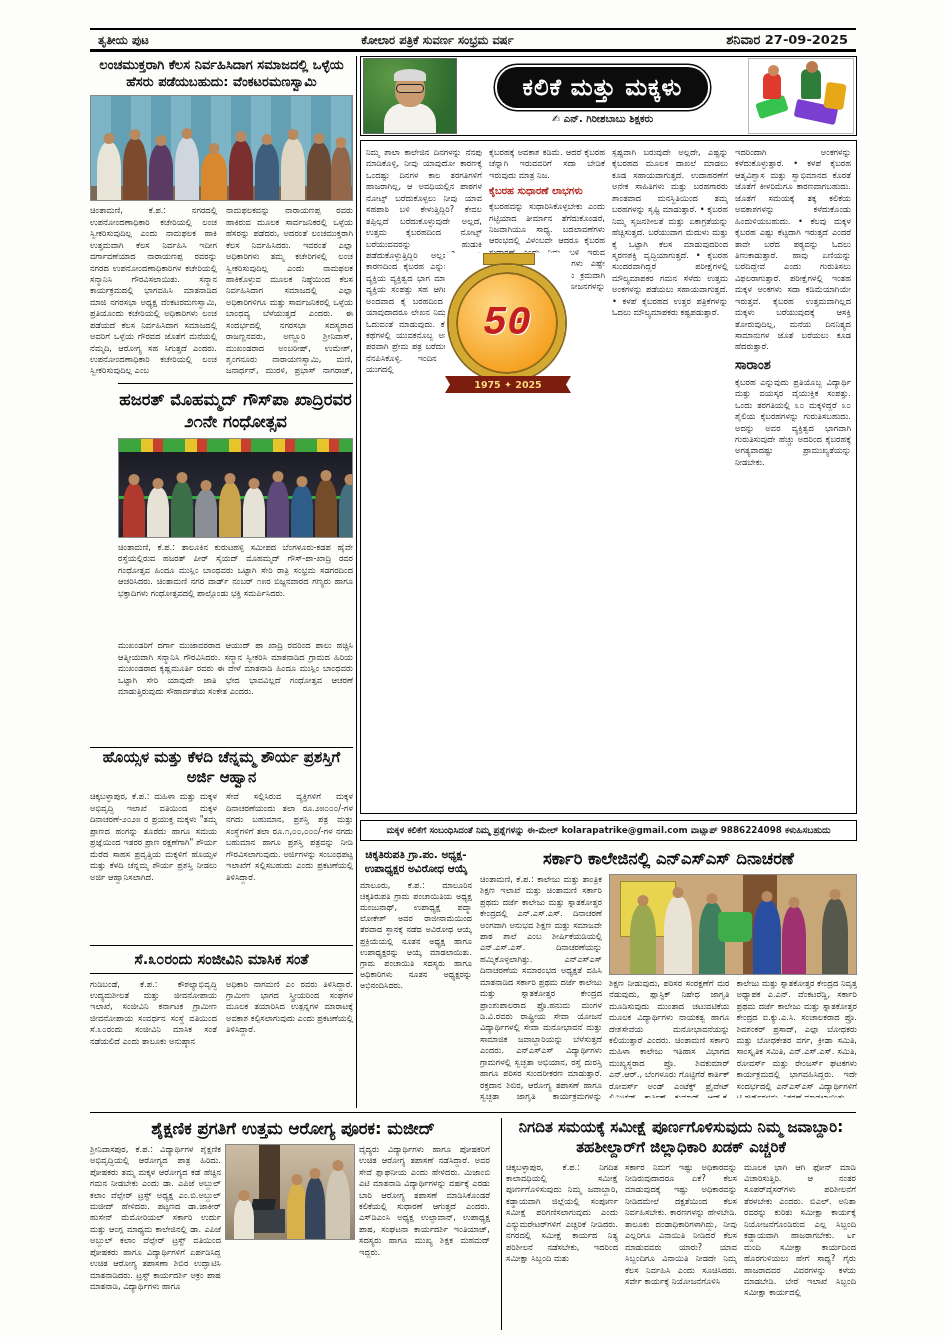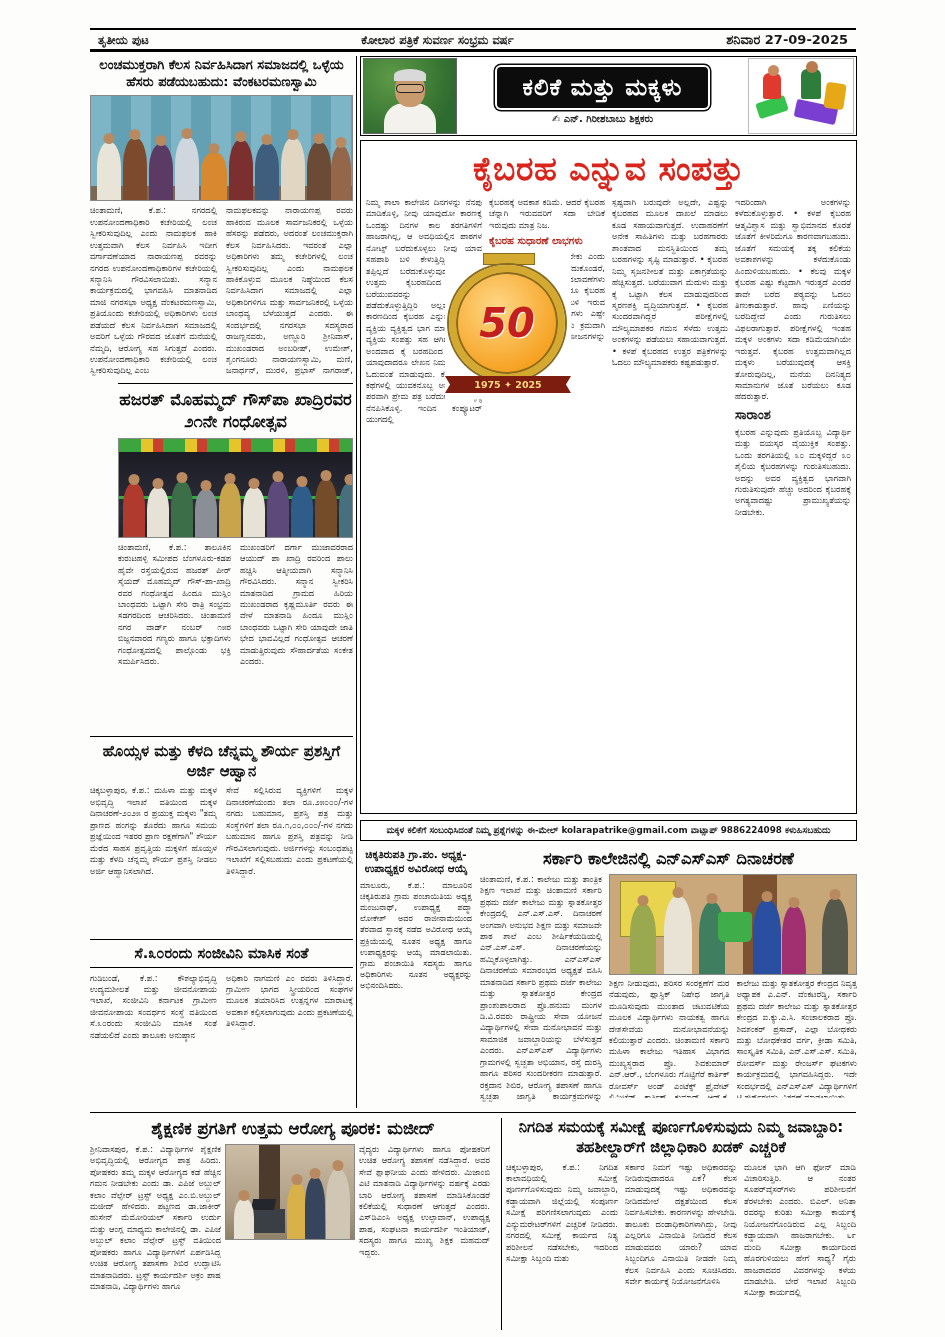--- a/index.html
+++ b/index.html
@@ -29,40 +29,40 @@
                background:radial-gradient(circle at 30% 25%,#5d9a47,#2e6b2e 75%);border:1px solid #666;}
   .authorphoto .bust{position:absolute;left:50%;bottom:0;transform:translateX(-50%);width:52px;height:30px;
                      background:#f3f2ec;border-radius:20px 20px 0 0;}
   .authorphoto .face{position:absolute;left:50%;bottom:26px;transform:translateX(-50%);width:30px;height:34px;
                      background:#c89a6d;border-radius:45%;}
   .authorphoto .hair{position:absolute;left:50%;bottom:52px;transform:translateX(-50%);width:32px;height:12px;
                      background:#d9d9d9;border-radius:50% 50% 0 0;}
   .authorphoto .glasses{position:absolute;left:50%;bottom:40px;transform:translateX(-50%);width:26px;height:7px;
                         border:1.6px solid #222;border-radius:4px;background:rgba(255,255,255,.15);}
   .banner-wrap{flex:1;text-align:center;}
-  .banner{display:inline-block;background:#0c0c0c;color:#fff;border-radius:4px;
+  .banner{display:inline-block;background:#0c0c0c;color:#fff;border-radius:20px;
           padding:7px 26px;font-size:23px;font-weight:bold;letter-spacing:1px;
           box-shadow:0 0 0 2px #fff,0 0 0 3.5px #0c0c0c;}
   .byline{font-size:10px;margin-top:5px;font-weight:bold;color:#222;}
   .kidsclip{width:104px;height:74px;margin:2px;flex:none;position:relative;background:#fff;border:1px solid #bbb;overflow:hidden;}
   .kidsclip i{position:absolute;display:block;}
   
   .mainbox{position:absolute;left:360px;top:140px;width:497px;height:674px;border:1.5px solid #000;
            box-sizing:border-box;background:#fff;padding:6px 5px;}
   .mainhl{font-size:33px;font-weight:bold;text-align:center;color:#da251c;letter-spacing:.5px;margin:2px 0 8px;}
   .maincols{display:flex;gap:7px;height:600px;}
   .maincols>div{flex:1;overflow:hidden;}
   .subhead-red{color:#b5281e;font-weight:bold;text-align:left;font-size:10px;margin:3px 0;}
   .subhead-blk{font-weight:bold;font-size:13px;margin:3px 0;}
   
   .logo50{position:absolute;left:84px;top:112px;width:126px;height:146px;background:#fff;}
   .logo50 .ring{position:absolute;left:4px;top:12px;width:102px;height:102px;border-radius:50%;
                 border:7px solid #d3a92f;box-shadow:0 0 0 2px #8a6b1f inset,0 0 0 2px #8a6b1f;
                 background:radial-gradient(circle at 40% 35%,#ffd887,#f59f1c 75%);
-                display:flex;align-items:center;justify-content:center;}
+                display:flex;align-items:center;justify-content:center;font-family:Liberation Mono, monospace;}
   .logo50 .num{font-size:40px;font-weight:bold;color:#c41f1f;font-style:italic;text-shadow:1px 1px 0 #fff;}
   .logo50 .ribbon{position:absolute;left:0;bottom:6px;width:126px;height:17px;background:#7c1d10;
                   color:#ffd97c;font-size:9.5px;font-weight:bold;text-align:center;line-height:17px;
                   clip-path:polygon(0 0,100% 0,96% 50%,100% 100%,0 100%,4% 50%);}
   .logo50 .topknot{position:absolute;left:38px;top:0;width:50px;height:10px;background:#d3a92f;border:1px solid #8a6b1f;}
   
   .contact{position:absolute;left:360px;top:820px;width:497px;height:21px;border:1.5px solid #000;
            box-sizing:border-box;display:flex;align-items:center;justify-content:center;
            font-size:8.8px;font-weight:bold;background:#fff;}
   
@@ -163,27 +163,27 @@
         <span class="pp" style="left:28px;width:22px;height:50px;background:#e7e2d6;"></span>
         <span class="pp" style="left:52px;width:22px;height:56px;background:#3c6e47;"></span>
         <span class="pp" style="left:76px;width:22px;height:48px;background:#8a8f96;"></span>
         <span class="pp" style="left:100px;width:22px;height:55px;background:#caa44a;"></span>
         <span class="pp" style="left:124px;width:22px;height:50px;background:#e7e2d6;"></span>
         <span class="pp" style="left:148px;width:22px;height:57px;background:#5d4a7a;"></span>
         <span class="pp" style="left:172px;width:22px;height:52px;background:#2f5d8a;"></span>
         <span class="pp" style="left:196px;width:22px;height:58px;background:#754c29;"></span>
         <span class="pp" style="left:220px;width:22px;height:54px;background:#46707e;"></span>
       </div>
-      <div class="twocol bodytxt" style="height:188px;">
+      <div class="twocol bodytxt" style="height:188px;flex-direction:column;">
         <div>ಚಿಂತಾಮಣಿ, ಕೆ.ಪ.: ತಾಲೂಕಿನ ಕುರುಟಹಳ್ಳಿ ಸಮೀಪದ ಬೆಂಗಳೂರು-ಕಡಪ ಹೈವೇ ರಸ್ತೆಯಲ್ಲಿರುವ ಹಜರತ್ ಪೀರ್ ಸೈಯದ್ ಮೊಹಮ್ಮದ್ ಗೌಸ್-ಪಾ-ಖಾದ್ರಿ ರವರ ಗಂಧೋತ್ಸವ ಹಿಂದೂ ಮುಸ್ಲಿಂ ಬಾಂಧವರು ಒಟ್ಟಾಗಿ ಸೇರಿ ರಾತ್ರಿ ಸಂಭ್ರಮ ಸಡಗರದಿಂದ ಆಚರಿಸಿದರು. ಚಿಂತಾಮಣಿ ನಗರ ವಾರ್ಡ್ ನಂಬರ್ ೧೫ರ ಬಿಜ್ಜನವಾರದ ಗಣ್ಯರು ಹಾಗೂ ಭಕ್ತಾದಿಗಳು ಗಂಧೋತ್ಸವದಲ್ಲಿ ಪಾಲ್ಗೊಂಡು ಭಕ್ತಿ ಸಮರ್ಪಿಸಿದರು.</div>
         <div>ಮುಖಂಡರಿಗೆ ದರ್ಗಾ ಮುಜಾವರರಾದ ಆಯುದ್ ಪಾ ಖಾದ್ರಿ ರವರಿಂದ ಪಾಲು ಹಚ್ಚಿಸಿ ಆತ್ಮೀಯವಾಗಿ ಸನ್ಮಾನಿಸಿ ಗೌರವಿಸಿದರು. ಸನ್ಮಾನ ಸ್ವೀಕರಿಸಿ ಮಾತನಾಡಿದ ಗ್ರಾಮದ ಹಿರಿಯ ಮುಖಂಡರಾದ ಕೃಷ್ಣಮೂರ್ತಿ ರವರು ಈ ವೇಳೆ ಮಾತನಾಡಿ ಹಿಂದೂ ಮುಸ್ಲಿಂ ಬಾಂಧವರು ಒಟ್ಟಾಗಿ ಸೇರಿ ಯಾವುದೇ ಜಾತಿ ಭೇದ ಭಾವವಿಲ್ಲದೆ ಗಂಧೋತ್ಸವ ಆಚರಣೆ ಮಾಡುತ್ತಿರುವುದು ಸೌಹಾರ್ದತೆಯ ಸಂಕೇತ ಎಂದರು.</div>
       </div>
     </div>
 
-    <div class="rule" style="margin-top:6px;padding-top:5px;">
+    <div class="rule" style="margin-top:17px;">
       <div class="hl a3hl">ಹೊಯ್ಸಳ ಮತ್ತು ಕೆಳದಿ ಚೆನ್ನಮ್ಮ ಶೌರ್ಯ ಪ್ರಶಸ್ತಿಗೆ ಅರ್ಜಿ ಆಹ್ವಾನ</div>
       <div class="twocol bodytxt" style="height:148px;margin-top:4px;">
         <div>ಚಿಕ್ಕಬಳ್ಳಾಪುರ, ಕೆ.ಪ.: ಮಹಿಳಾ ಮತ್ತು ಮಕ್ಕಳ ಅಭಿವೃದ್ಧಿ ಇಲಾಖೆ ವತಿಯಿಂದ ಮಕ್ಕಳ ದಿನಾಚರಣೆ-೨೦೨೫ ರ ಪ್ರಯುಕ್ತ ಮಕ್ಕಳು "ತಮ್ಮ ಪ್ರಾಣದ ಹಂಗನ್ನು ತೊರೆದು ಹಾಗೂ ಸಮಯ ಪ್ರಜ್ಞೆಯಿಂದ ಇತರರ ಪ್ರಾಣ ರಕ್ಷಣೆಗಾಗಿ" ಶೌರ್ಯ ಮೆರೆದ ಸಾಹಸ ಪ್ರವೃತ್ತಿಯ ಮಕ್ಕಳಿಗೆ ಹೊಯ್ಸಳ ಮತ್ತು ಕೆಳದಿ ಚೆನ್ನಮ್ಮ ಶೌರ್ಯ ಪ್ರಶಸ್ತಿ ನೀಡಲು ಅರ್ಜಿ ಆಹ್ವಾನಿಸಲಾಗಿದೆ.</div>
         <div>ಸೇವೆ ಸಲ್ಲಿಸಿರುವ ವ್ಯಕ್ತಿಗಳಿಗೆ ಮಕ್ಕಳ ದಿನಾಚರಣೆಯಂದು ತಲಾ ರೂ.೨೫೦೦೦/-ಗಳ ನಗದು ಬಹುಮಾನ, ಪ್ರಶಸ್ತಿ ಪತ್ರ ಮತ್ತು ಸಂಸ್ಥೆಗಳಿಗೆ ತಲಾ ರೂ.೧,೦೦,೦೦೦/-ಗಳ ನಗದು ಬಹುಮಾನ ಹಾಗೂ ಪ್ರಶಸ್ತಿ ಪತ್ರವನ್ನು ನೀಡಿ ಗೌರವಿಸಲಾಗುವುದು. ಅರ್ಜಿಗಳನ್ನು ಸಂಬಂಧಪಟ್ಟ ಇಲಾಖೆಗೆ ಸಲ್ಲಿಸಬಹುದು ಎಂದು ಪ್ರಕಟಣೆಯಲ್ಲಿ ತಿಳಿಸಿದ್ದಾರೆ.</div>
       </div>
     </div>
 
     <div class="rule" style="margin-top:6px;padding-top:4px;">
       <div class="hl a4hl" style="border-bottom:1.2px solid #000;padding-bottom:3px;">ಸೆ.೩೦ರಂದು ಸಂಜೀವಿನಿ ಮಾಸಿಕ ಸಂತೆ</div>
       <div class="twocol bodytxt" style="height:128px;margin-top:5px;">
@@ -213,21 +213,20 @@
       <i style="left:19px;top:6px;width:11px;height:11px;background:#c98a5e;border-radius:50%;"></i>
       <i style="left:52px;top:10px;width:20px;height:30px;background:#2f7d3a;border-radius:6px 6px 2px 2px;"></i>
       <i style="left:57px;top:2px;width:12px;height:12px;background:#b97a4e;border-radius:50%;"></i>
       <i style="left:46px;top:44px;width:42px;height:18px;background:#7a3fd1;transform:rotate(12deg);border-radius:3px;"></i>
       <i style="left:76px;top:24px;width:20px;height:26px;background:#e6a margin817;"></i>
       <i style="left:76px;top:24px;width:20px;height:26px;background:#e6a817;border-radius:4px;transform:rotate(8deg);"></i>
     </div>
   </div>
 
   <div class="mainbox">
-    <div class="mainhl">ಕೈಬರಹ ಎನ್ನುವ ಸಂಪತ್ತು</div>
     <div class="maincols bodytxt">
       <div>ನಿಮ್ಮ ಶಾಲಾ ಕಾಲೇಜಿನ ದಿನಗಳನ್ನು ನೆನಪು ಮಾಡಿಕೊಳ್ಳಿ, ನೀವು ಯಾವುದೋ ಕಾರಣಕ್ಕೆ ಒಂದಷ್ಟು ದಿನಗಳ ಕಾಲ ತರಗತಿಗಳಿಗೆ ಹಾಜರಾಗಿಲ್ಲ, ಆ ಅವಧಿಯಲ್ಲಿನ ಪಾಠಗಳ ನೋಟ್ಸ್ ಬರೆದುಕೊಳ್ಳಲು ನೀವು ಯಾವ ಸಹಪಾಠಿ ಬಳಿ ಕೇಳುತ್ತಿದ್ದಿರಿ? ಕೇವಲ ತಪ್ಪಿಲ್ಲದೆ ಬರೆದುಕೊಳ್ಳುವುದೇ ಅಲ್ಲದೆ, ಉತ್ತಮ ಕೈಬರಹದಿಂದ ನೋಟ್ಸ್ ಬರೆಯುವವರನ್ನು ಹುಡುಕಿ ಪಡೆದುಕೊಳ್ಳುತ್ತಿದ್ದಿರಿ ಅಲ್ಲವೇ? ಇದೇ ಕಾರಣದಿಂದ ಕೈಬರಹ ಎನ್ನುವುದು ಒಂದು ವ್ಯಕ್ತಿಯ ವ್ಯಕ್ತಿತ್ವದ ಭಾಗ ಮಾತ್ರವಲ್ಲ, ಅದು ವ್ಯಕ್ತಿಯ ಸಂಪತ್ತು ಸಹ ಆಗಿದೆ. ತಪ್ಪಿಲ್ಲದ, ಅಂದವಾದ ಕೈ ಬರಹದಿಂದ ಬರೆಯಲಾದ ಯಾವುದಾದರೂ ಲೇಖನ ನಿಮ್ಮನ್ನು ಆಕರ್ಷಿಸಿ ಓದುವಂತೆ ಮಾಡುವುದು. ಕೆಲವು ಸಿನಿಮಾ ಕಥೆಗಳಲ್ಲಿ ಯುವಕನೊಬ್ಬ ಅವನ ಗೆಳೆಯನ ಪರವಾಗಿ ಪ್ರೇಮ ಪತ್ರ ಬರೆದುಕೊಡುವ ದೃಶ್ಯ ನೆನಪಿಸಿಕೊಳ್ಳಿ. ಇಂದಿನ ಕಂಪ್ಯೂಟರ್ ಯುಗದಲ್ಲಿ</div>
       <div>
         <div>ಕೈಬರಹಕ್ಕೆ ಅವಕಾಶ ಕಡಿಮೆ. ಆದರೆ ಕೈಬರಹ ಚೆನ್ನಾಗಿ ಇರುವವರಿಗೆ ಸದಾ ಬೇಡಿಕೆ ಇರುವುದು ಮಾತ್ರ ನಿಜ.</div>
         <div class="subhead-red">ಕೈಬರಹ ಸುಧಾರಣೆ ಲಾಭಗಳು</div>
         <div>ಕೈಬರಹವನ್ನು ಸುಧಾರಿಸಿಕೊಳ್ಳಬೇಕು ಎಂದು ಗಟ್ಟಿಯಾದ ತೀರ್ಮಾನ ತೆಗೆದುಕೊಂಡರೆ, ನಿಜವಾಗಿಯೂ ಸಾಧ್ಯ. ಬದಲಾವಣೆಗಳು ಆರಂಭದಲ್ಲಿ ವಿಳಂಬವೇ ಆದರೂ ಕೈಬರಹ ಸುಧಾರಣೆ ಎಂದು ನಿಮ್ಮ ಬಳಿ ಇರುವ ಮಂಡಲ, ಸ್ವಾಧ್ಯಾಯಗಳ ಕೈಗಳು ಎಷ್ಟೇ ಇದ್ದರೂ ಅಭ್ಯಾಸವನ್ನು ಪಡೆದು ಕ್ರಮವಾಗಿ ಬರುವಂತಹ ಕೆಲವು ಪ್ರಯೋಜನಗಳನ್ನು ನೋಡೋಣ:</div>
       </div>
       <div>ಸ್ಪಷ್ಟವಾಗಿ ಬರುವುದೇ ಅಲ್ಲದೇ, ಎಷ್ಟನ್ನು ಕೈಬರಹದ ಮೂಲಕ ದಾಖಲೆ ಮಾಡಲು ಕೂಡ ಸಹಾಯವಾಗುತ್ತದೆ. ಉದಾಹರಣೆಗೆ ಅನೇಕ ಸಾಹಿತಿಗಳು ಮತ್ತು ಬರಹಗಾರರು ಶಾಂತವಾದ ಮನಸ್ಥಿತಿಯಿಂದ ತಮ್ಮ ಬರಹಗಳನ್ನು ಸೃಷ್ಟಿ ಮಾಡುತ್ತಾರೆ. • ಕೈಬರಹ ನಿಮ್ಮ ಸೃಜನಶೀಲತೆ ಮತ್ತು ಏಕಾಗ್ರತೆಯನ್ನು ಹೆಚ್ಚಿಸುತ್ತದೆ. ಬರೆಯುವಾಗ ಮೆದುಳು ಮತ್ತು ಕೈ ಒಟ್ಟಾಗಿ ಕೆಲಸ ಮಾಡುವುದರಿಂದ ಸ್ಮರಣಶಕ್ತಿ ವೃದ್ಧಿಯಾಗುತ್ತದೆ. • ಕೈಬರಹ ಸುಂದರವಾಗಿದ್ದರೆ ಪರೀಕ್ಷೆಗಳಲ್ಲಿ ಮೌಲ್ಯಮಾಪಕರ ಗಮನ ಸೆಳೆದು ಉತ್ತಮ ಅಂಕಗಳನ್ನು ಪಡೆಯಲು ಸಹಾಯವಾಗುತ್ತದೆ. • ಕಳಪೆ ಕೈಬರಹದ ಉತ್ತರ ಪತ್ರಿಕೆಗಳನ್ನು ಓದಲು ಮೌಲ್ಯಮಾಪಕರು ಕಷ್ಟಪಡುತ್ತಾರೆ.</div>
       <div>
         <div>ಇದರಿಂದಾಗಿ ಅಂಕಗಳನ್ನು ಕಳೆದುಕೊಳ್ಳುತ್ತಾರೆ. • ಕಳಪೆ ಕೈಬರಹ ಆತ್ಮವಿಶ್ವಾಸ ಮತ್ತು ಸ್ವಾಭಿಮಾನದ ಕೊರತೆ ಜೊತೆಗೆ ಕೀಳರಿಮೆಗೂ ಕಾರಣವಾಗಬಹುದು. ಜೊತೆಗೆ ಸಮಯಕ್ಕೆ ತಕ್ಕ ಕಲಿಕೆಯ ಅವಕಾಶಗಳನ್ನು ಕಳೆದುಕೊಂಡು ಹಿಂದುಳಿಯಬಹುದು. • ಕೆಲವು ಮಕ್ಕಳ ಕೈಬರಹ ಎಷ್ಟು ಕೆಟ್ಟದಾಗಿ ಇರುತ್ತದೆ ಎಂದರೆ ತಾವೇ ಬರೆದ ಪಠ್ಯವನ್ನು ಓದಲು ತಿಣುಕಾಡುತ್ತಾರೆ. ಹಾವು ಏಣಿಯನ್ನು ಬರೆದಿದ್ದೇವೆ ಎಂದು ಗುರುತಿಸಲು ವಿಫಲರಾಗುತ್ತಾರೆ. ಪರೀಕ್ಷೆಗಳಲ್ಲಿ ಇಂತಹ ಮಕ್ಕಳ ಅಂಕಗಳು ಸದಾ ಕಡಿಮೆಯಾಗಿಯೇ ಇರುತ್ತವೆ. ಕೈಬರಹ ಉತ್ತಮವಾಗಿಲ್ಲದ ಮಕ್ಕಳು ಬರೆಯುವುದಕ್ಕೆ ಆಸಕ್ತಿ ತೋರುವುದಿಲ್ಲ, ಮನೆಯ ದಿನನಿತ್ಯದ ಸಾಮಾನುಗಳ ಜೊತೆ ಬರೆಯಲು ಕೂಡ ಹೆದರುತ್ತಾರೆ.</div>

